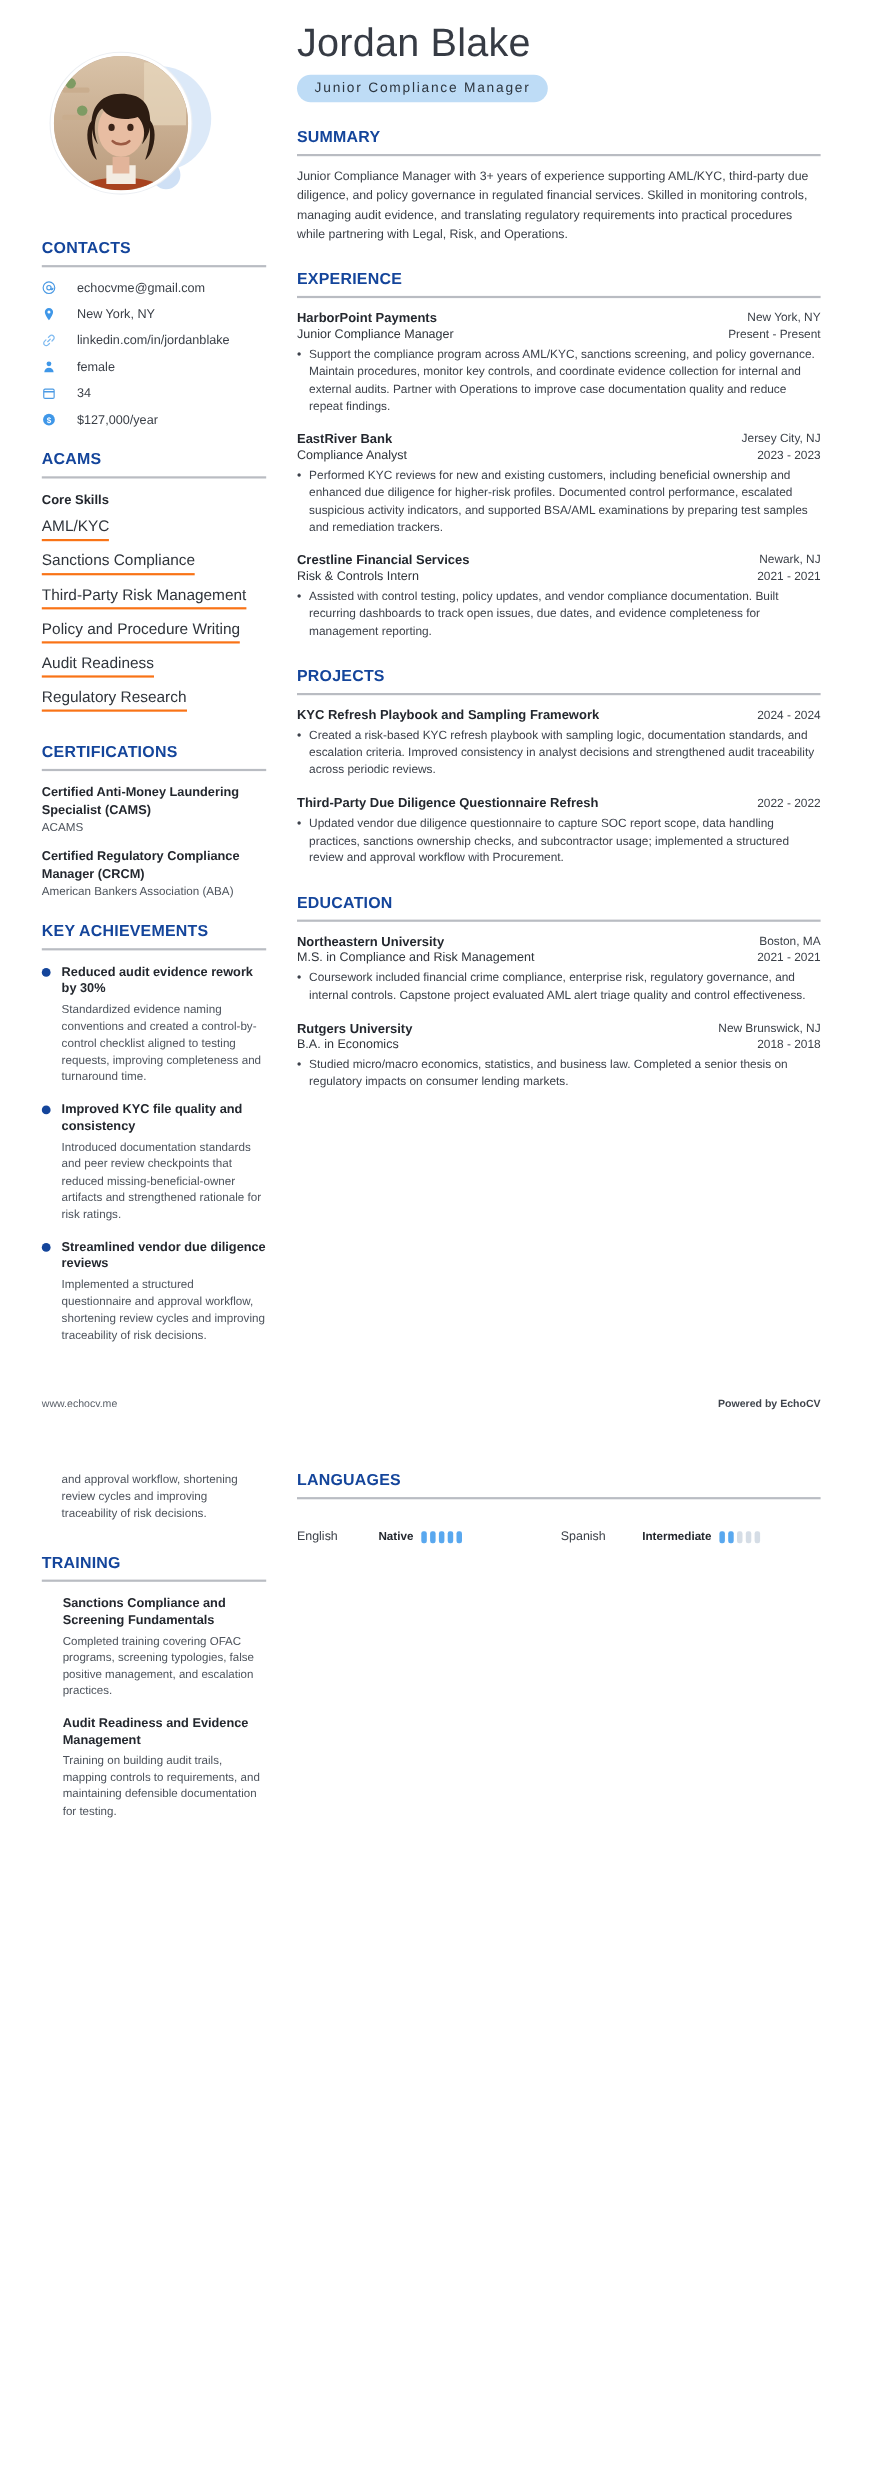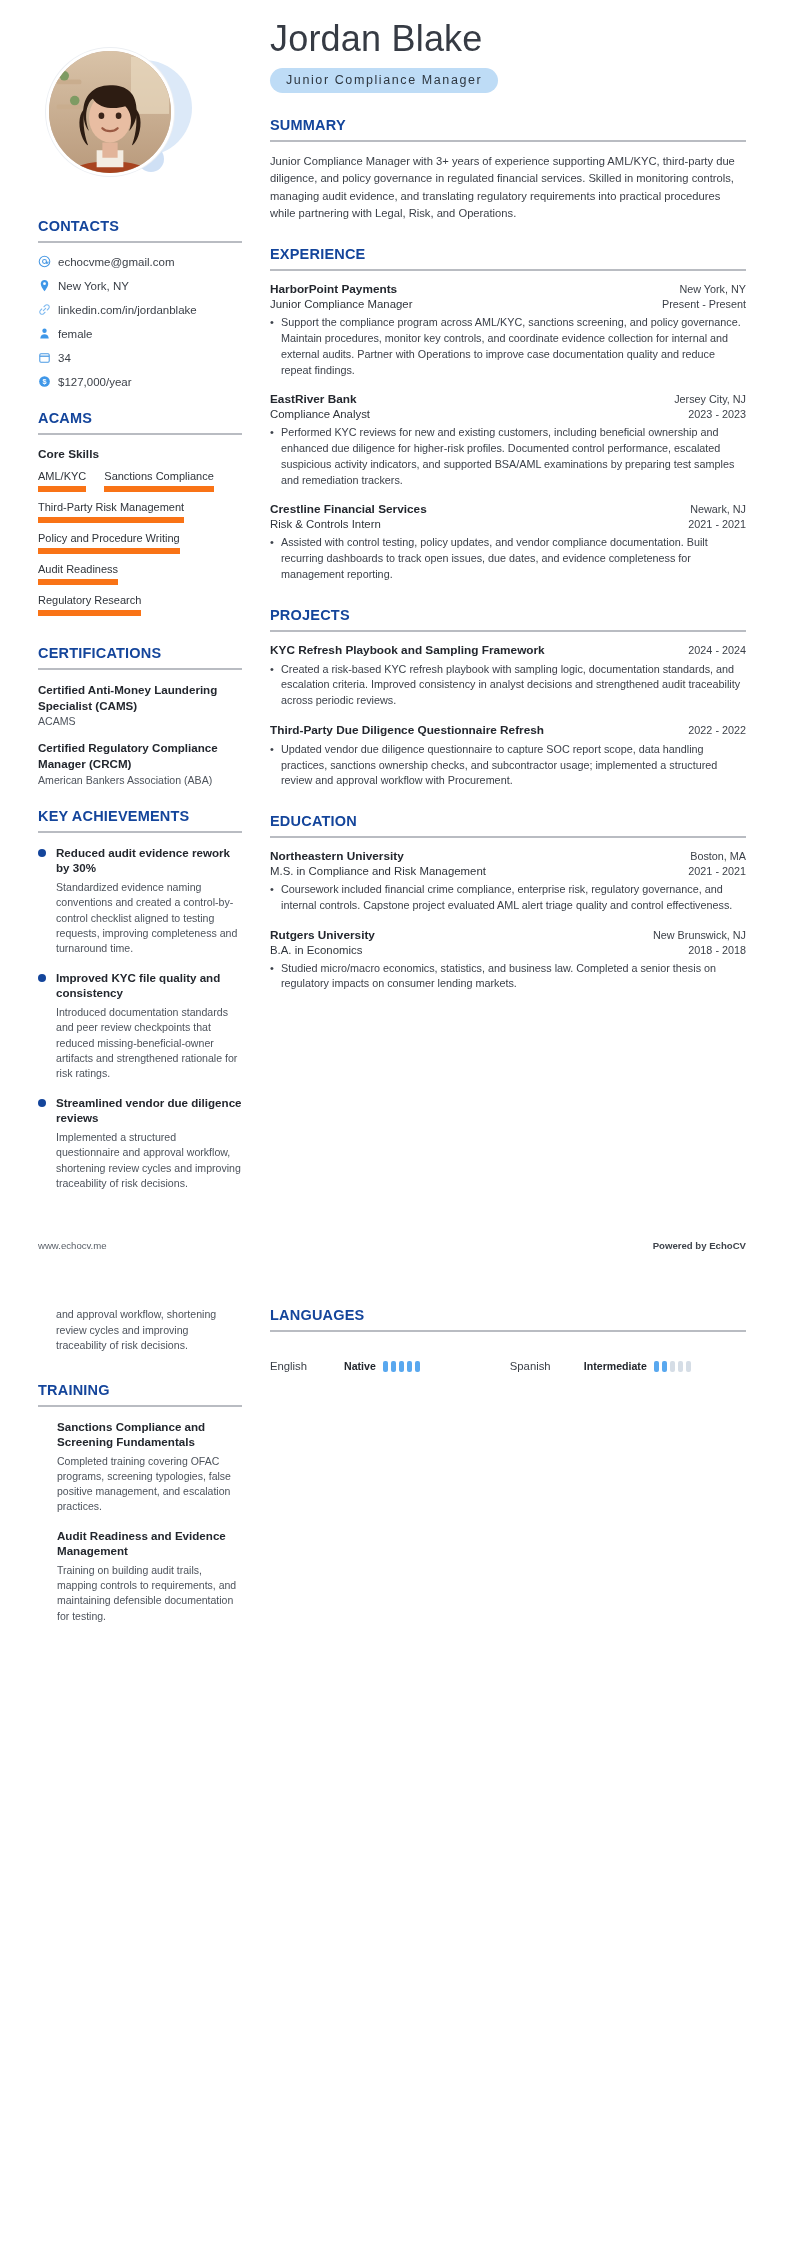--- a/index.html
+++ b/index.html
@@ -52,40 +52,40 @@
     font-weight: bold;
     letter-spacing: .2px;
     margin: 0 0 7px 0;
   }
   .sec-rule { height: 2px; background: #b9bcc2; margin-bottom: 12px; }
   .left-col .sec-block { margin-top: 22px; }
 
   
   .contact-row {
     display: flex; align-items: center;
-    gap: 7px;
+    gap: 19px;
     margin-bottom: 11px;
     font-size: 11.5px;
     color: #3a3f47;
   }
   .c-ico { width: 13px; height: 13px; flex: 0 0 13px; color: #4b9ae4; }
   .c-ico svg { display:block; width: 13px; height: 13px; }
 
   
   .skills-sub {
     font-size: 11.8px; font-weight: bold; color: #23272e;
     margin-bottom: 7px;
   }
   .skill-tags { display: flex; flex-wrap: wrap; }
   .skill-tag {
-    font-size: 11px;
+    font-size: 14px;
     color: #2f343b;
     padding: 2px 0 4px 0;
     margin: 0 18px 7px 0;
-    border-bottom: 6px solid #f97316;
+    border-bottom: 2px solid #f97316;
     white-space: nowrap;
   }
 
   
   .cert { margin-bottom: 13px; }
   .cert-name {
     font-size: 11.6px; font-weight: bold; color: #23272e; line-height: 1.35;
   }
   .cert-org { font-size: 10.6px; color: #4d535c; margin-top: 2px; }
 

